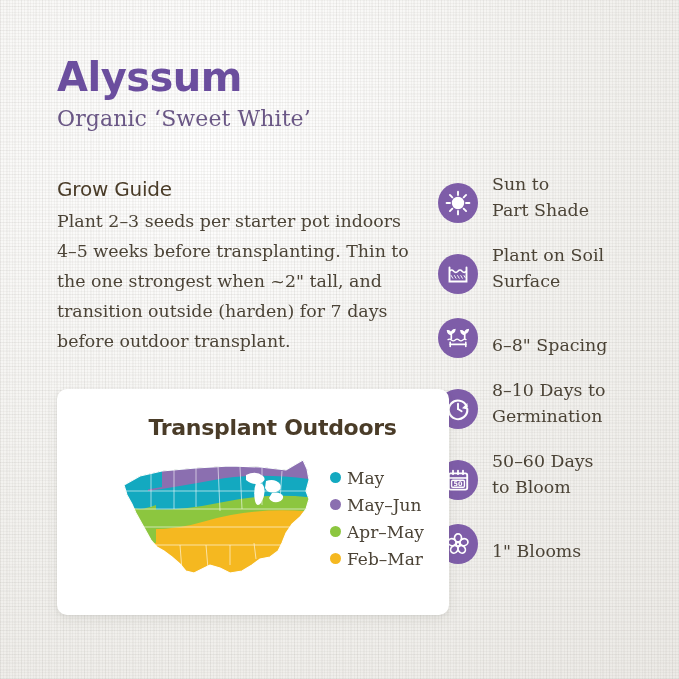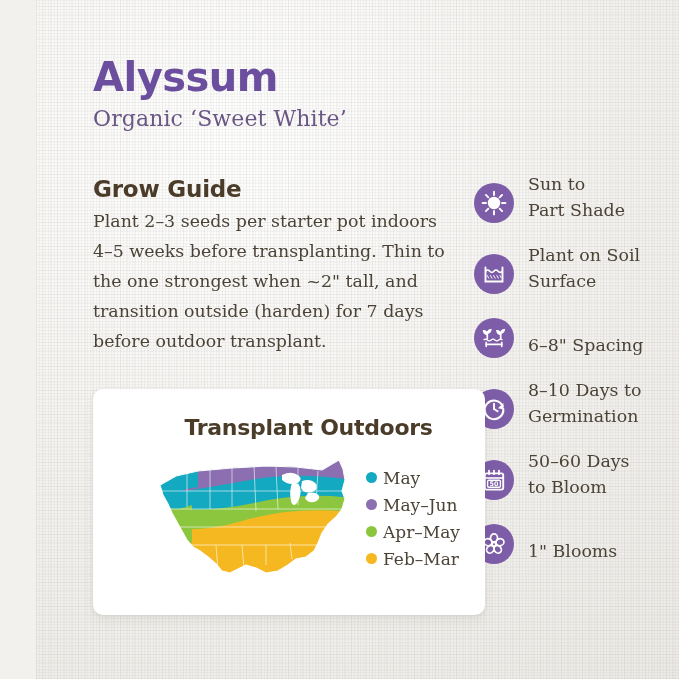--- a/index.html
+++ b/index.html
@@ -19,21 +19,20 @@
   #packet {
     position: absolute;
     inset: 0;
     background-color: #f4f3f0;
     background-image:
       repeating-linear-gradient(90deg, rgba(155,150,142,0.085) 0px, rgba(155,150,142,0.085) 1px, rgba(255,255,255,0) 1px, rgba(255,255,255,0) 3px),
       repeating-linear-gradient(0deg, rgba(150,145,138,0.075) 0px, rgba(150,145,138,0.075) 1px, rgba(255,255,255,0) 1px, rgba(255,255,255,0) 3px),
       repeating-linear-gradient(90deg, rgba(120,115,108,0.05) 0px, rgba(120,115,108,0.05) 1px, rgba(255,255,255,0) 1px, rgba(255,255,255,0) 7px),
       repeating-linear-gradient(0deg, rgba(120,115,108,0.045) 0px, rgba(120,115,108,0.045) 1px, rgba(255,255,255,0) 1px, rgba(255,255,255,0) 8px),
       radial-gradient(circle at 30% 20%, #ffffff 0%, #f3f2ef 55%, #eceae6 100%);
-    margin-left: 36px;
   }
 
   .hdr {
     position: absolute;
     left: 57px;
     top: 55px;
   }
   .title {
     font-family: "DejaVu Sans", sans-serif;
     font-weight: bold;
@@ -50,22 +49,22 @@
     color: #6a5785;
     margin: 6px 0 0 0;
     letter-spacing: 0.1px;
   }
 
   .grow-head {
     position: absolute;
     left: 57px;
     top: 176px;
     font-family: "DejaVu Sans", sans-serif;
-    font-weight: bold;
-    font-size: 23px;
+    font-weight: normal;
+    font-size: 20px;
     line-height: 26px;
     color: #4a3c28;
     letter-spacing: -0.2px;
     margin: 0;
   }
   .grow-body {
     position: absolute;
     left: 57px;
     top: 206px;
     width: 356px;

